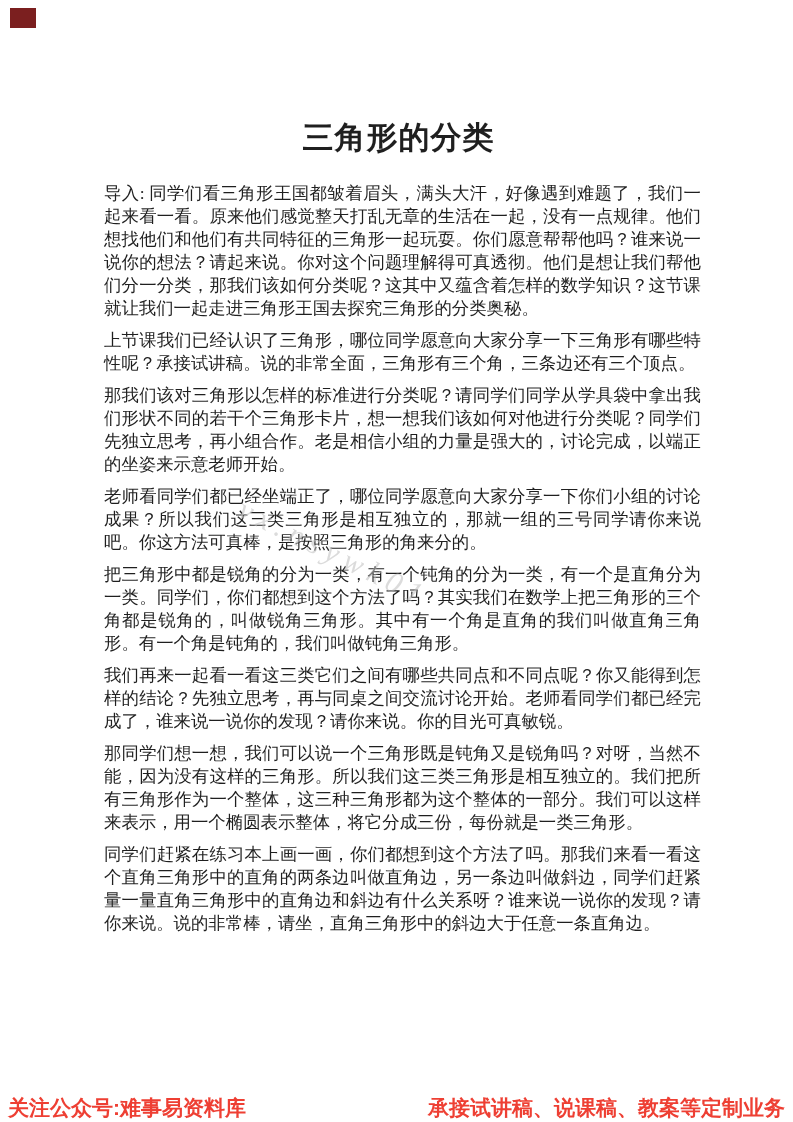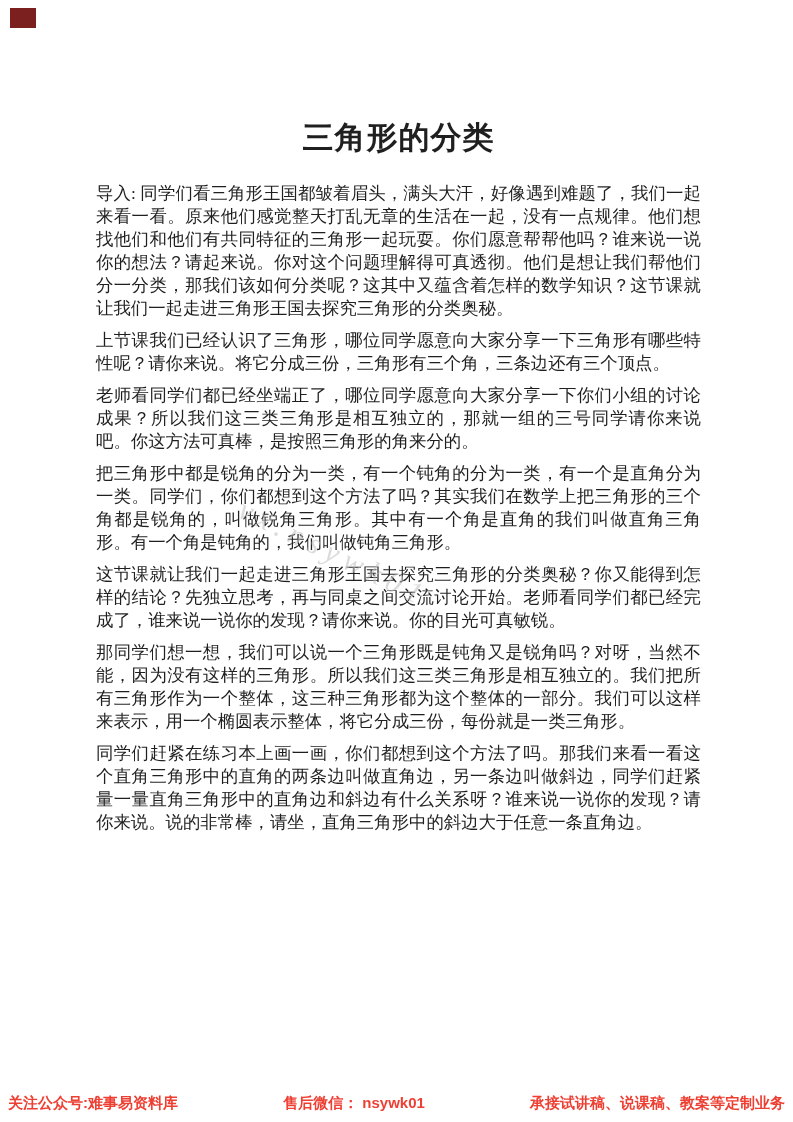--- a/index.html
+++ b/index.html
@@ -20,55 +20,55 @@
     background:var(--corner-mark);
   }
   .content{
     position:absolute;left:96px;top:104px;width:605px;
   }
   .doc-title{
     font-size:31px;font-weight:bold;text-align:center;
     line-height:36px;margin:16px 0 26px 0;letter-spacing:1px;
   }
   .content p{
-    margin:0 0 9px 0;
+    margin:0 0 9px 8px;
     font-size:17.4px;line-height:23px;
     text-align:justify;text-justify:inter-ideograph;
     word-break:break-all;
   }
   .watermark{
     position:absolute;left:248px;top:492px;
     font-size:30px;font-style:italic;letter-spacing:7px;
     color:var(--watermark-gray);opacity:0.55;
     transform:rotate(26deg);transform-origin:left top;
     white-space:nowrap;pointer-events:none;
   }
   .footer{
     position:absolute;left:8px;top:1094px;width:777px;
     display:flex;justify-content:space-between;align-items:baseline;
     font-family:"Liberation Sans","DejaVu Sans",sans-serif;
-    font-size:15px;font-weight:bold;color:var(--footer-red);
+    font-size:21px;font-weight:bold;color:var(--footer-red);
     white-space:nowrap;
   }
 </style>
 </head>
 <body>
 
 <div class="corner-mark"></div>
 
 <div class="content">
   <h1 class="doc-title">三角形的分类</h1>
   <p>导入: 同学们看三角形王国都皱着眉头，满头大汗，好像遇到难题了，我们一起来看一看。原来他们感觉整天打乱无章的生活在一起，没有一点规律。他们想找他们和他们有共同特征的三角形一起玩耍。你们愿意帮帮他吗？谁来说一说你的想法？请起来说。你对这个问题理解得可真透彻。他们是想让我们帮他们分一分类，那我们该如何分类呢？这其中又蕴含着怎样的数学知识？这节课就让我们一起走进三角形王国去探究三角形的分类奥秘。</p>
-  <p>上节课我们已经认识了三角形，哪位同学愿意向大家分享一下三角形有哪些特性呢？请你来说。将它分成三份，三角形有三个角，三条边还有三个顶点。</p>
+  <p>上节课我们已经认识了三角形，哪位同学愿意向大家分享一下三角形有哪些特性呢？承接试讲稿。说的非常全面，三角形有三个角，三条边还有三个顶点。</p>
+  <p>那我们该对三角形以怎样的标准进行分类呢？请同学们同学从学具袋中拿出我们形状不同的若干个三角形卡片，想一想我们该如何对他进行分类呢？同学们先独立思考，再小组合作。老是相信小组的力量是强大的，讨论完成，以端正的坐姿来示意老师开始。</p>
   <p>老师看同学们都已经坐端正了，哪位同学愿意向大家分享一下你们小组的讨论成果？所以我们这三类三角形是相互独立的，那就一组的三号同学请你来说吧。你这方法可真棒，是按照三角形的角来分的。</p>
   <p>把三角形中都是锐角的分为一类，有一个钝角的分为一类，有一个是直角分为一类。同学们，你们都想到这个方法了吗？其实我们在数学上把三角形的三个角都是锐角的，叫做锐角三角形。其中有一个角是直角的我们叫做直角三角形。有一个角是钝角的，我们叫做钝角三角形。</p>
-  <p>这节课就让我们一起走进三角形王国去探究三角形的分类奥秘？你又能得到怎样的结论？先独立思考，再与同桌之间交流讨论开始。老师看同学们都已经完成了，谁来说一说你的发现？请你来说。你的目光可真敏锐。</p>
+  <p>我们再来一起看一看这三类它们之间有哪些共同点和不同点呢？你又能得到怎样的结论？先独立思考，再与同桌之间交流讨论开始。老师看同学们都已经完成了，谁来说一说你的发现？请你来说。你的目光可真敏锐。</p>
   <p>那同学们想一想，我们可以说一个三角形既是钝角又是锐角吗？对呀，当然不能，因为没有这样的三角形。所以我们这三类三角形是相互独立的。我们把所有三角形作为一个整体，这三种三角形都为这个整体的一部分。我们可以这样来表示，用一个椭圆表示整体，将它分成三份，每份就是一类三角形。</p>
   <p>同学们赶紧在练习本上画一画，你们都想到这个方法了吗。那我们来看一看这个直角三角形中的直角的两条边叫做直角边，另一条边叫做斜边，同学们赶紧量一量直角三角形中的直角边和斜边有什么关系呀？谁来说一说你的发现？请你来说。说的非常棒，请坐，直角三角形中的斜边大于任意一条直角边。</p>
 </div>
 
 <div class="watermark">vx.nsywk01</div>
 
 <div class="footer">
   <span>关注公众号:难事易资料库</span>
-  <span>售后微信： nsywk01</span>
   <span>承接试讲稿、说课稿、教案等定制业务</span>
 </div>
 
 </body></html>

